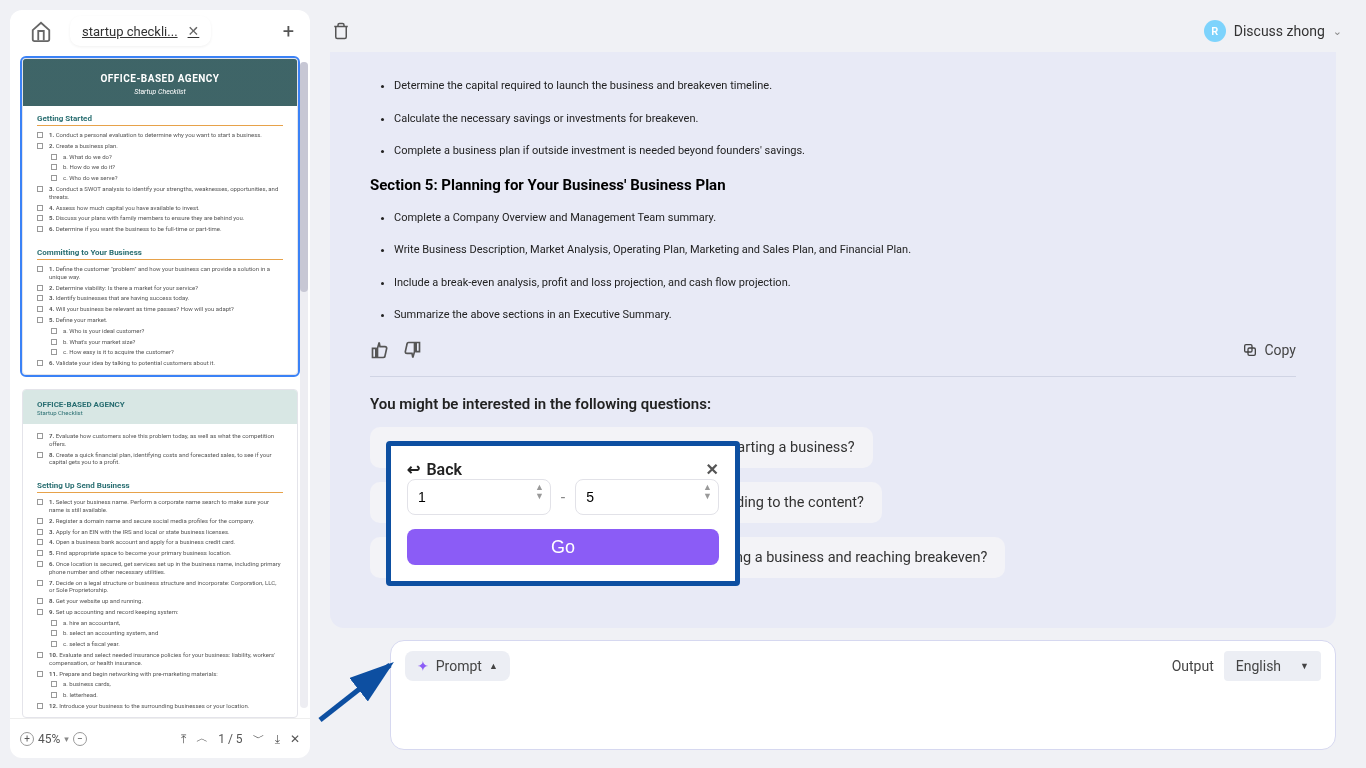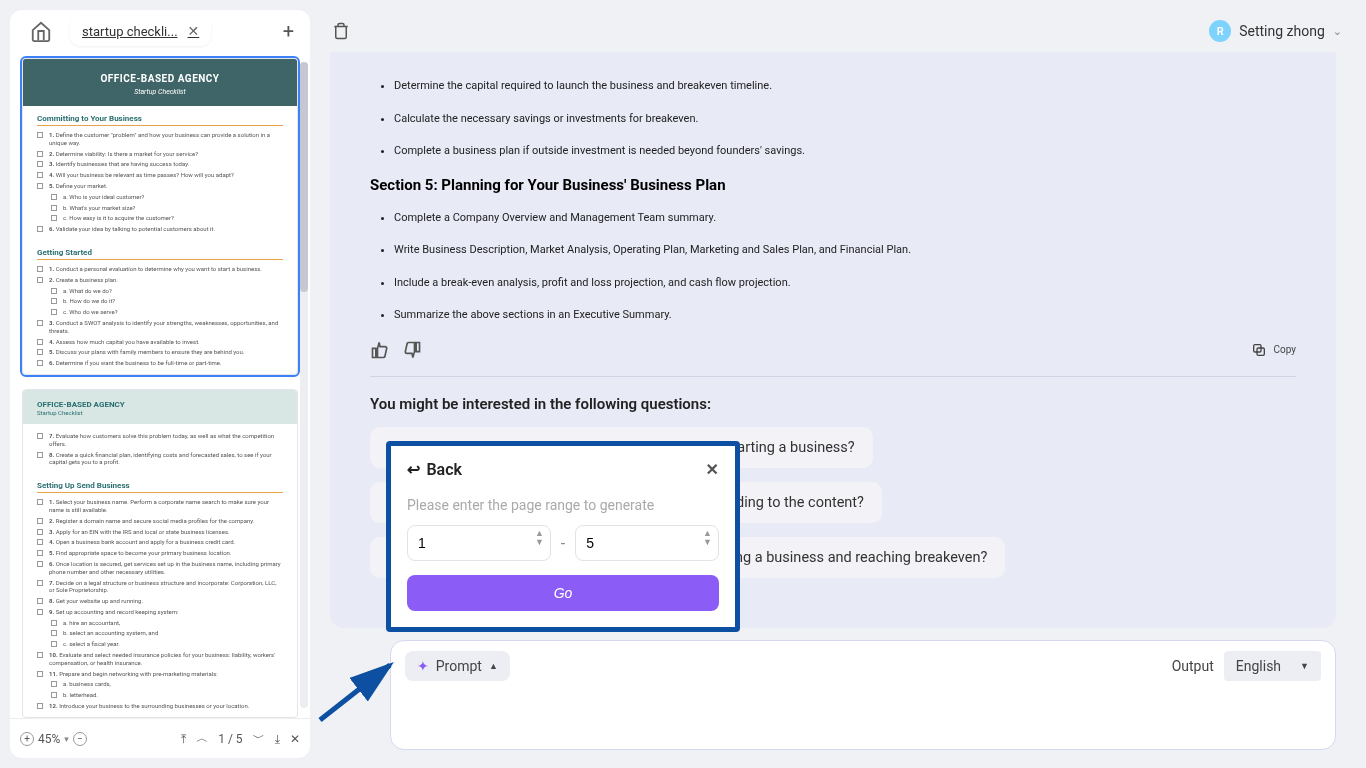--- a/index.html
+++ b/index.html
@@ -36,38 +36,38 @@
 .avatar { width: 22px; height: 22px; border-radius: 50%; background: #7dd3fc; color: #fff; display: flex; align-items: center; justify-content: center; font-size: 11px; font-weight: 600; }
 
 .content { position: absolute; top: 52px; left: 330px; right: 30px; bottom: 140px; overflow: hidden; }
 .doc-card { background: #e8eaf6; border-radius: 0 0 14px 14px; padding: 10px 40px 20px 40px; height: 100%; overflow: auto; }
 .doc-card ul { list-style: disc; padding-left: 24px; }
 .doc-card li { font-size: 11px; color: #222; margin: 16px 0; line-height: 1.5; }
 .doc-card .sectitle { font-weight: 700; font-size: 15px; margin: 12px 0; }
 .actions { display: flex; align-items: center; gap: 12px; margin-top: 14px; padding-bottom: 16px; border-bottom: 1px solid #d0d4e4; }
 .actions .sp { flex: 1; }
 .thumbbtn { width: 20px; height: 20px; color: #555; }
-.copy { display: flex; align-items: center; gap: 6px; color: #444; font-size: 10px; }
+.copy { display: flex; align-items: center; gap: 6px; color: #444; font-size: 14px; }
 
 .sugg-title { font-weight: 600; font-size: 15px; color: #222; margin: 18px 0 14px; }
 .sugg-pill { display: inline-block; background: #f3f3f7; border-radius: 10px; padding: 12px 18px; font-size: 14.5px; color: #333; margin-bottom: 14px; }
 
 
 .popup-wrap { position: absolute; left: 386px; top: 441px; width: 354px; background: #fff; border: 5px solid #0d4fa1; border-radius: 4px; z-index: 30; }
 .popup-inner { padding: 14px 16px 16px; }
 .popup-head { display: flex; align-items: center; font-size: 16px; font-weight: 600; color: #222; }
 .popup-head .bk { display: flex; align-items: center; gap: 6px; }
 .popup-head .cl { margin-left: auto; color: #555; font-size: 16px; cursor: pointer; }
 .popup-hint { color: #aaa; font-size: 14px; margin: 18px 0 12px; }
 .range-row { display: flex; align-items: center; gap: 10px; }
 .num-in { flex: 1; border: 1px solid #e2e2e8; border-radius: 8px; height: 36px; display: flex; align-items: center; padding: 0 10px; position: relative; }
 .num-in input { border: none; outline: none; width: 100%; font-size: 14px; }
 .steppers { position: absolute; right: 6px; top: 3px; display: flex; flex-direction: column; line-height: 1; font-size: 9px; color: #999; }
 .dash { color: #888; }
-.go-btn { width: 100%; background: #8b5cf6; color: #fff; border: none; border-radius: 8px; height: 36px; font-size: 14px; margin-top: 14px; cursor: pointer; font-style: italic; }
+.go-btn { width: 100%; background: #8b5cf6; color: #fff; border: none; border-radius: 8px; height: 36px; font-size: 18px; margin-top: 14px; cursor: pointer; }
 
 
 .arrow { position: absolute; left: 310px; top: 660px; z-index: 25; }
 
 
 .prompt-area { position: absolute; left: 390px; right: 30px; bottom: 18px; height: 110px; background: #fff; border: 1px solid #d6d8f0; border-radius: 14px; padding: 10px 14px; }
 .prompt-top { display: flex; align-items: center; }
 .prompt-chip { background: #eceef4; border-radius: 8px; padding: 7px 12px; display: flex; align-items: center; gap: 7px; font-size: 14px; color: #444; }
 .prompt-chip .spark { color: #8b5cf6; font-size: 14px; }
 .output-lang { margin-left: auto; display: flex; align-items: center; gap: 10px; font-size: 14px; color: #444; }
@@ -99,20 +99,59 @@
   </div>
 
   <div class="thumbs">
 
     <div class="thumb sel">
       <div class="thumb-hdr">
         <div class="t1">OFFICE-BASED AGENCY</div>
         <div class="t2">Startup Checklist</div>
       </div>
       <div class="thumb-sec">
+        <h4>Getting Started</h4>
+        <div class="row">
+            <span class="cb"></span>
+            <span class="tx"><b>1.</b> <span>Conduct a personal evaluation to determine why you want to start a business.</span></span>
+          </div>
+        <div class="row">
+            <span class="cb"></span>
+            <span class="tx"><b>2.</b> <span>Create a business plan.</span></span>
+          </div>
+        <div class="row" style="padding-left:14px">
+            <span class="cb"></span>
+            <span class="tx">a. <span>What do we do?</span></span>
+          </div>
+        <div class="row" style="padding-left:14px">
+            <span class="cb"></span>
+            <span class="tx">b. <span>How do we do it?</span></span>
+          </div>
+        <div class="row" style="padding-left:14px">
+            <span class="cb"></span>
+            <span class="tx">c. <span>Who do we serve?</span></span>
+          </div>
+        <div class="row">
+            <span class="cb"></span>
+            <span class="tx"><b>3.</b> <span>Conduct a SWOT analysis to identify your strengths, weaknesses, opportunities, and threats.</span></span>
+          </div>
+        <div class="row">
+            <span class="cb"></span>
+            <span class="tx"><b>4.</b> <span>Assess how much capital you have available to invest.</span></span>
+          </div>
+        <div class="row">
+            <span class="cb"></span>
+            <span class="tx"><b>5.</b> <span>Discuss your plans with family members to ensure they are behind you.</span></span>
+          </div>
+        <div class="row">
+            <span class="cb"></span>
+            <span class="tx"><b>6.</b> <span>Determine if you want the business to be full-time or part-time.</span></span>
+          </div>
+      </div>
+      <div class="thumb-sec">
         <h4>Committing to Your Business</h4>
         <div class="row">
             <span class="cb"></span>
             <span class="tx"><b>1.</b> <span>Define the customer "problem" and how your business can provide a solution in a unique way.</span></span>
           </div>
         <div class="row">
             <span class="cb"></span>
             <span class="tx"><b>2.</b> <span>Determine viability: Is there a market for your service?</span></span>
           </div>
         <div class="row">
@@ -135,59 +174,20 @@
             <span class="cb"></span>
             <span class="tx">b. <span>What's your market size?</span></span>
           </div>
         <div class="row" style="padding-left:14px">
             <span class="cb"></span>
             <span class="tx">c. <span>How easy is it to acquire the customer?</span></span>
           </div>
         <div class="row">
             <span class="cb"></span>
             <span class="tx"><b>6.</b> <span>Validate your idea by talking to potential customers about it.</span></span>
-          </div>
-      </div>
-      <div class="thumb-sec">
-        <h4>Getting Started</h4>
-        <div class="row">
-            <span class="cb"></span>
-            <span class="tx"><b>1.</b> <span>Conduct a personal evaluation to determine why you want to start a business.</span></span>
-          </div>
-        <div class="row">
-            <span class="cb"></span>
-            <span class="tx"><b>2.</b> <span>Create a business plan.</span></span>
-          </div>
-        <div class="row" style="padding-left:14px">
-            <span class="cb"></span>
-            <span class="tx">a. <span>What do we do?</span></span>
-          </div>
-        <div class="row" style="padding-left:14px">
-            <span class="cb"></span>
-            <span class="tx">b. <span>How do we do it?</span></span>
-          </div>
-        <div class="row" style="padding-left:14px">
-            <span class="cb"></span>
-            <span class="tx">c. <span>Who do we serve?</span></span>
-          </div>
-        <div class="row">
-            <span class="cb"></span>
-            <span class="tx"><b>3.</b> <span>Conduct a SWOT analysis to identify your strengths, weaknesses, opportunities, and threats.</span></span>
-          </div>
-        <div class="row">
-            <span class="cb"></span>
-            <span class="tx"><b>4.</b> <span>Assess how much capital you have available to invest.</span></span>
-          </div>
-        <div class="row">
-            <span class="cb"></span>
-            <span class="tx"><b>5.</b> <span>Discuss your plans with family members to ensure they are behind you.</span></span>
-          </div>
-        <div class="row">
-            <span class="cb"></span>
-            <span class="tx"><b>6.</b> <span>Determine if you want the business to be full-time or part-time.</span></span>
           </div>
       </div>
     </div>
 
     <div class="thumb">
       <div class="thumb2-hdr">
         <div>OFFICE-BASED AGENCY</div>
         <div>Startup Checklist</div>
       </div>
       <div class="thumb-sec">
@@ -294,21 +294,21 @@
     <span>✕</span>
   </div>
 </div>
 
 <div class="rightbar">
   <svg class="trash-ic" viewBox="0 0 24 24" fill="none" stroke="currentColor" stroke-width="2">
       <path d="M3 6h18M8 6V4a2 2 0 012-2h4a2 2 0 012 2v2m3 0v14a2 2 0 01-2 2H7a2 2 0 01-2-2V6h14z"></path>
     </svg>
   <div class="user-chip">
     <span class="avatar">R</span>
-    <span>Setting zhong</span>
+    <span>Discuss zhong</span>
     <span style="font-size:11px;color:#888">⌄</span>
   </div>
 </div>
 
 <div class="content">
   <div class="doc-card">
     <ul>
       <li>Determine the capital required to launch the business and breakeven timeline.</li>
       <li>Calculate the necessary savings or investments for breakeven.</li>
       <li>Complete a business plan if outside investment is needed beyond founders' savings.</li>
@@ -345,21 +345,20 @@
 
 <div class="popup-wrap">
   <div class="popup-inner">
     <div class="popup-head">
       <span class="bk">
         <span>↩</span>
         <span>Back</span>
       </span>
       <span class="cl">✕</span>
     </div>
-    <div class="popup-hint">Please enter the page range to generate</div>
     <div class="range-row">
       <div class="num-in">
         <input value="1" style="">
         <span class="steppers">
             <span>▲</span>
             <span>▼</span>
           </span>
       </div>
       <span class="dash">-</span>
       <div class="num-in">

